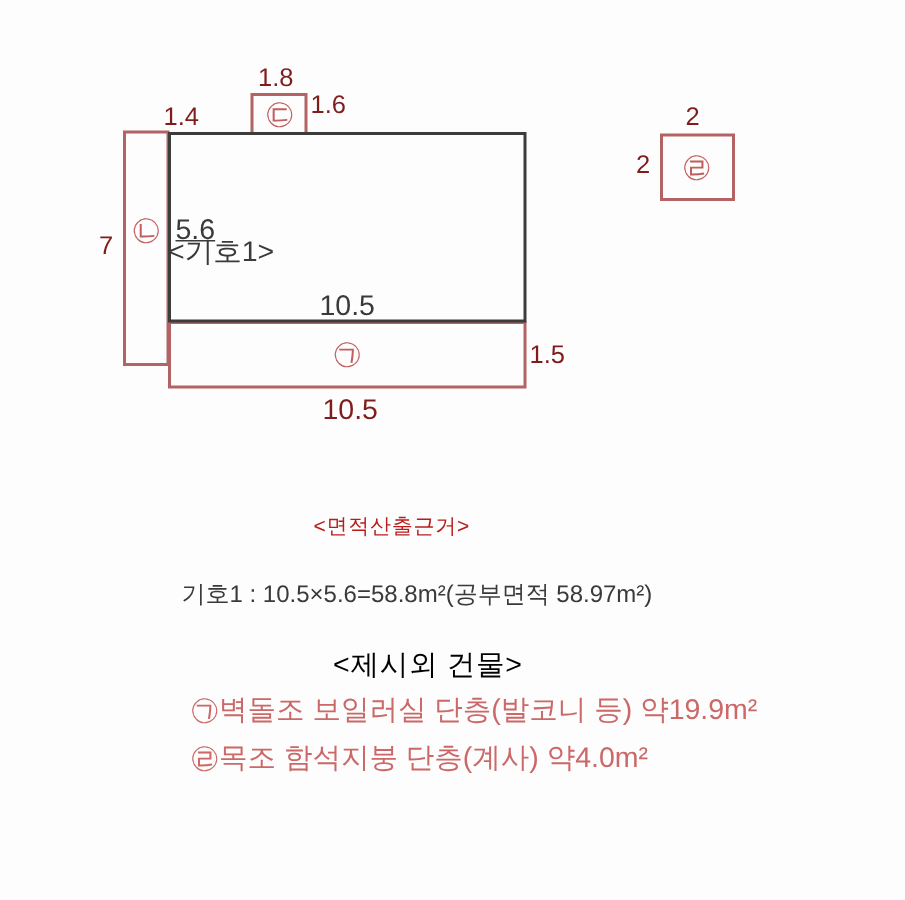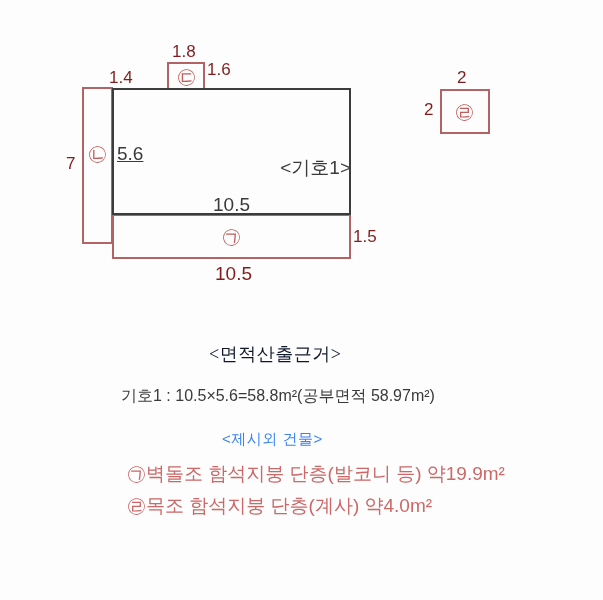--- a/index.html
+++ b/index.html
@@ -18,23 +18,23 @@
   .black-shape{border:2px solid #3c3c3c;}
   .sym{
     position:absolute;
     color:#c25e5e;
     font-size:19px;line-height:19px;
     text-align:center;
   }
   .dim{color:#7f1d1d;font-size:17px;line-height:18px;}
   .blk{color:#3a3a3a;}
   
-  .sec-title-black{font-size:18px;letter-spacing:0.5px;color:#0f172a;font-family:Liberation Serif, serif;}
+  .sec-title-black{font-size:14px;letter-spacing:0.5px;color:#b91c1c;}
   .formula{font-size:16px;color:#3a3a3a;}
-  .sec-title-red{font-size:15px;color:#3b82f6;letter-spacing:0.5px;}
+  .sec-title-red{font-size:19px;color:#000000;letter-spacing:0.5px;}
   .items{position:absolute;left:127px;top:461px;color:#cc6868;font-size:19px;}
   .items .line{height:32px;line-height:26px;}
 </style>
 </head>
 <body>
 
 <div class="canvas">
 
   <div>
 
@@ -56,28 +56,28 @@
     <span class="abs dim" style="left:172px;top:43px;">1.8</span>
     <span class="abs dim" style="left:207px;top:61px;">1.6</span>
     <span class="abs dim" style="left:85px;top:69px;margin-left:24px;">1.4</span>
     <span class="abs dim" style="left:66px;top:155px;">7</span>
     <span class="abs dim" style="left:353px;top:228px;">1.5</span>
     <span class="abs dim" style="left:215px;top:265px;font-size:19px;">10.5</span>
     <span class="abs dim" style="left:457px;top:69px;">2</span>
     <span class="abs dim" style="left:424px;top:101px;">2</span>
 
     <span class="abs blk" style="left:117px;top:143px;font-size:19px;text-decoration:underline;">5.6</span>
-    <span class="abs blk" style="left:112px;top:155px;width:239px;text-align:right;font-size:19px;">&lt;기호1&gt;</span>
+    <span class="abs blk" style="left:112px;top:155px;width:239px;text-align:left;font-size:19px;">&lt;기호1&gt;</span>
     <span class="abs blk" style="left:112px;top:194px;width:239px;text-align:center;font-size:19px;">10.5</span>
   </div>
 
   <span class="abs sec-title-black" style="left:209px;top:342px;">&lt;면적산출근거&gt;</span>
 
   <span class="abs formula" style="left:121px;top:386px;">기호1 : 10.5×5.6=58.8m²(공부면적 58.97m²)</span>
 
   <span class="abs sec-title-red" style="left:222px;top:430px;">&lt;제시외 건물&gt;</span>
 
   <div class="items">
-    <div class="line">㉠벽돌조 함석지붕 단층(발코니 등) 약19.9m²</div>
+    <div class="line">㉠벽돌조 보일러실 단층(발코니 등) 약19.9m²</div>
     <div class="line">㉣목조 함석지붕 단층(계사) 약4.0m²</div>
   </div>
 
 </div>
 
 </body></html>

